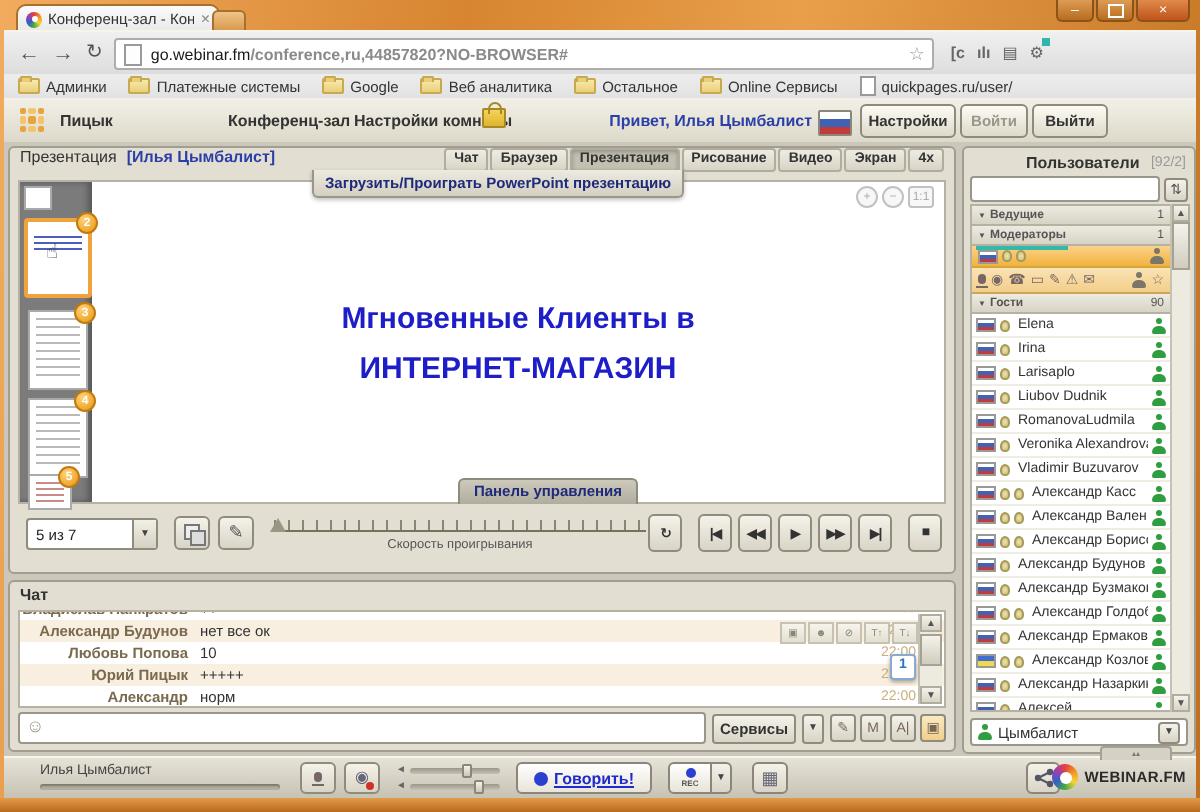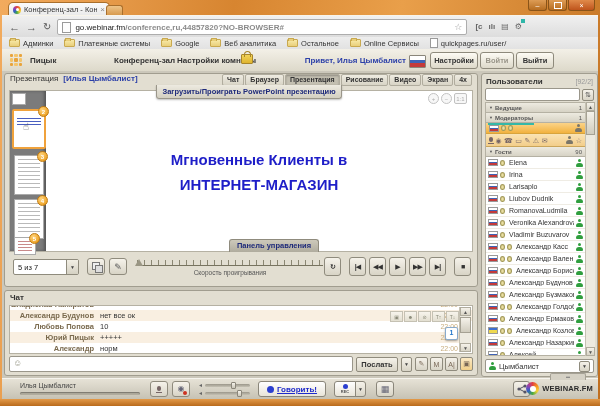--- a/index.html
+++ b/index.html
@@ -150,21 +150,21 @@
   .smiley-icon{position:absolute;left:3px;top:2px;font-size:9px;color:#998;line-height:1;}
   .send-btn{width:42px;height:15px;background:linear-gradient(#f5f2ea,#d8d4c6);border:1px solid #8f8b7d;border-radius:2px;
     font-size:7.5px;font-weight:bold;color:#333;display:flex;align-items:center;justify-content:center;box-sizing:border-box;}
   .send-caret{width:11px;height:15px;background:linear-gradient(#f5f2ea,#d8d4c6);border:1px solid #8f8b7d;border-radius:2px;
     font-size:5px;color:#444;display:flex;align-items:center;justify-content:center;box-sizing:border-box;}
   .cib{width:13px;height:14px;background:linear-gradient(#f5f2ea,#d8d4c6);border:1px solid #8f8b7d;border-radius:2px;
     font-size:7px;color:#765;display:flex;align-items:center;justify-content:center;box-sizing:border-box;}
   .cib.warm{background:linear-gradient(#fbe9c4,#f0cf8a);}
 
   
-  .u-head{height:13px;display:flex;align-items:center;padding:1px 4px 0;}
+  .u-head{height:13px;display:flex;align-items:center;padding:1px 4px 0;margin-left:27px;}
   .u-title{font-size:8px;font-weight:bold;color:#333;}
   .u-count{margin-left:auto;font-size:7px;color:#999;}
   .u-search-row{display:flex;gap:2px;padding:0 3px;height:13px;align-items:center;}
   .u-search{flex:1;height:11px;background:#fff;border:1px solid #9a968a;border-radius:2px;}
   .u-sort{width:12px;height:12px;background:linear-gradient(#f5f2ea,#d8d4c6);border:1px solid #8f8b7d;border-radius:2px;
     font-size:7px;color:#555;display:flex;align-items:center;justify-content:center;box-sizing:border-box;}
   .u-list{position:absolute;left:3px;right:11px;top:28px;bottom:20px;background:#fff;border:1px solid #b5b1a3;overflow:hidden;}
   .grp{height:9px;background:linear-gradient(#edeae0,#d7d3c5);border-bottom:1px solid #b5b1a3;display:flex;align-items:center;
     padding:0 3px;font-size:6px;font-weight:bold;color:#555;gap:2px;}
   .grp .cnt{margin-left:auto;font-weight:normal;}
@@ -445,21 +445,21 @@
           <div class="sb-arrow" style="top:0">▲</div>
           <div class="sb-thumb" style="top:10px;height:16px"></div>
           <div class="sb-arrow" style="bottom:0">▼</div>
         </div>
         <div class="chat-badge">1</div>
       </div>
       <div class="chat-input-row">
         <div class="chat-input">
           <span class="smiley-icon">☺</span>
         </div>
-        <div class="send-btn">Послать</div>
+        <div class="send-btn">Сервисы</div>
         <div class="send-caret">▼</div>
         <div id="chat-side-buttons" style="display:flex;gap:2px">
             <div class="cib">✎</div>
             <div class="cib">M</div>
             <div class="cib">A|</div>
             <div class="cib warm">▣</div>
           </div>
       </div>
     </div>
 

